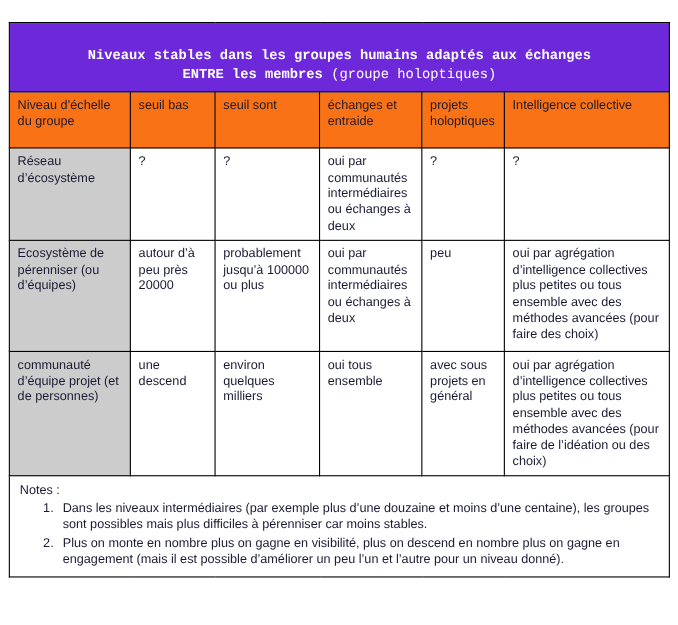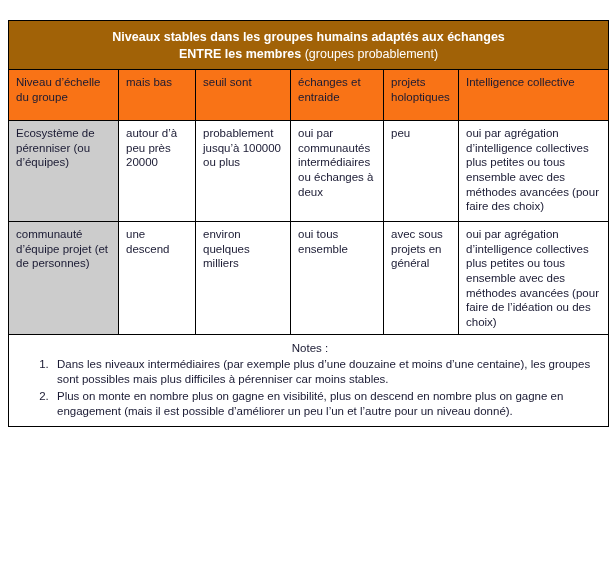--- a/index.html
+++ b/index.html
@@ -34,27 +34,28 @@
     border: 1px solid #000000;
     vertical-align: top;
     padding: 5px 6px 5px 7px;
     font-size: 11.5px;
     line-height: 1.27;
     color: #1a1a33;
     font-weight: normal;
     text-align: left;
   }
   tr.title-row td {
-    background: #a16207;
+    background: #6d28d9;
     color: #ffffff;
     text-align: center;
-    padding: 8px 4px 7px 4px;
+    padding: 22px 4px 7px 4px;
     border: 1px solid #000000;
     line-height: 1.33;
     font-size: 12.5px;
+    font-family: Liberation Mono, monospace;
   }
   .title-main {
     font-weight: bold;
     display: block;
   }
   .title-sub {
     display: block;
     font-weight: bold;
   }
   .title-sub .nonbold {
@@ -74,21 +75,20 @@
   }
   tr.notes-row td {
     background: #ffffff;
     padding: 6px 6px 6px 9px;
     border-top: 1px solid #000000;
   }
   .notes-title {
     font-size: 11.5px;
     color: #1a1a33;
     margin: 0 0 1px 0;
-    text-align: center;
   }
   ol.notes-list {
     margin: 0;
     padding: 0 0 0 34px;
     font-size: 11.5px;
     color: #1a1a33;
     line-height: 1.33;
   }
   ol.notes-list li {
     padding-left: 5px;
@@ -113,33 +113,41 @@
           <col class="c1">
           <col class="c2">
           <col class="c3">
           <col class="c4">
           <col class="c5">
       </colgroup>
       <tbody>
         <tr class="title-row">
           <td colspan="6">
             <span class="title-main">Niveaux stables dans les groupes humains adaptés aux échanges</span>
-            <span class="title-sub"><span>ENTRE les membres </span><span class="nonbold">(groupes probablement)</span></span>
+            <span class="title-sub"><span>ENTRE les membres </span><span class="nonbold">(groupe holoptiques)</span></span>
           </td>
         </tr>
 
         <tr class="header-row">
           <td>Niveau d’échelle du groupe</td>
-          <td>mais bas</td>
+          <td>seuil bas</td>
           <td>seuil sont</td>
           <td>échanges et entraide</td>
           <td>projets holoptiques</td>
           <td>Intelligence collective</td>
         </tr>
 
+        <tr style="height:78px">
+          <td class="rowhead">Réseau d’écosystème</td>
+          <td class="datacell">?</td>
+          <td class="datacell">?</td>
+          <td class="datacell">oui par communautés intermédiaires ou échanges à deux</td>
+          <td class="datacell">?</td>
+          <td class="datacell">?</td>
+        </tr>
 
         <tr style="height:101px">
           <td class="rowhead">Ecosystème de pérenniser (ou d’équipes)</td>
           <td class="datacell">autour d’à peu près 20000</td>
           <td class="datacell">probablement jusqu’à 100000 ou plus</td>
           <td class="datacell">oui par communautés intermédiaires ou échanges à deux</td>
           <td class="datacell">peu</td>
           <td class="datacell">oui par agrégation d’intelligence collectives plus petites ou tous ensemble avec des méthodes avancées (pour faire des choix)</td>
         </tr>
 

